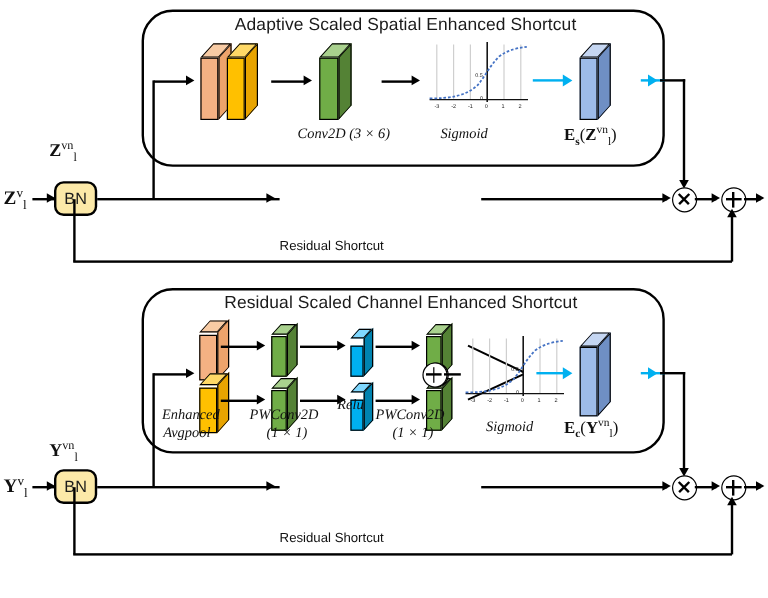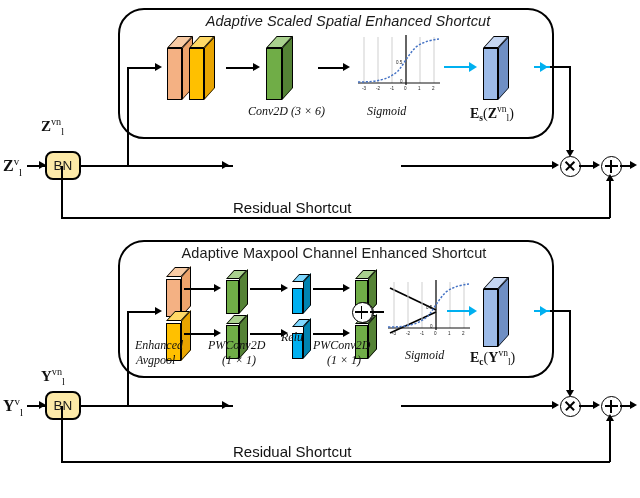--- a/index.html
+++ b/index.html
@@ -39,35 +39,35 @@
   .arw.rcy{border-top:5px solid transparent;border-bottom:5px solid transparent;border-left:8px solid #00B0F0;}
 
   
   .op{position:absolute;border:1.8px solid #000;border-radius:50%;background:#fff;}
   .op i{position:absolute;background:#000;}
 
   
   .lbl{position:absolute;white-space:nowrap;}
   .lbl.ital{font-family:"Liberation Serif", serif;font-style:italic;font-size:12px;}
   .lbl.mathb{font-family:"Liberation Serif", serif;font-size:14px;}
-  .lbl.plain{font-size:15px;}
+  .lbl.plain{font-size:11px;}
   .sup{font-size:.68em;vertical-align:super;}
   .sub{font-size:.68em;vertical-align:sub;}
   .bf{font-weight:bold;}
 
   
   .sig{position:absolute;}
 </style>
 </head>
 <body>
 
 <div class="stage">
 
   <div class="panel" style="left:118px;top:8px;width:432px;height:127px;"></div>
-  <div class="panel-title" style="left:132px;top:13px;width:432px;font-style:italic;">Adaptive Scaled Spatial Enhanced Shortcut</div>
+  <div class="panel-title" style="left:122px;top:13px;width:432px;">Adaptive Scaled Spatial Enhanced Shortcut</div>
 
   <div class="ln h" style="left:128px;top:67px;width:28px;"></div>
   <div class="arw r" style="left:155px;top:63px;"></div>
 
   <div class="slab" style="left:167px;top:36px;width:56px;height:64px;">
 
     <div class="face" style="left:0px;width:15px;height:52px;background:#f4b183;"></div>
     <div class="top" style="left:0px;top:0px;width:15px;height:12px;background:#f8cba4;
                 transform:skewX(-42deg);transform-origin:bottom left;"></div>
     <div class="side" style="left:15px;bottom:0px;top:12px;width:11px;background:#eda36b;
@@ -179,21 +179,21 @@
   <div class="ln h" style="left:620px;top:165px;width:14px;"></div>
   <div class="arw r" style="left:630px;top:161px;"></div>
 
   <div class="lbl plain" style="left:233px;top:199px;">Residual Shortcut</div>
   <div class="ln v" style="left:61px;top:166px;height:52px;"></div>
   <div class="ln h" style="left:61px;top:217px;width:549px;"></div>
   <div class="ln v" style="left:609px;top:178px;height:40px;"></div>
   <div class="arw u" style="left:605.5px;top:174px;"></div>
 
   <div class="panel" style="left:118px;top:240px;width:432px;height:134px;"></div>
-  <div class="panel-title" style="left:118px;top:245px;width:432px;">Adaptive Maxpool Channel Enhanced Shortcut</div>
+  <div class="panel-title" style="left:118px;top:245px;width:432px;">Residual Scaled Channel Enhanced Shortcut</div>
 
   <div class="ln h" style="left:128px;top:311px;width:28px;"></div>
   <div class="arw r" style="left:155px;top:307px;"></div>
 
   <div class="slab" style="left:166px;top:267px;width:44px;height:50px;">
     <div class="face" style="left:0px;width:15px;height:38px;background:#f4b183;"></div>
     <div class="top" style="left:0px;top:0px;width:15px;height:10px;background:#f8cba4;
                 transform:skewX(-42deg);transform-origin:bottom left;"></div>
     <div class="side" style="left:15px;bottom:0px;top:10px;width:10px;background:#eda36b;
                 transform:skewY(-48deg);transform-origin:top left;"></div>

